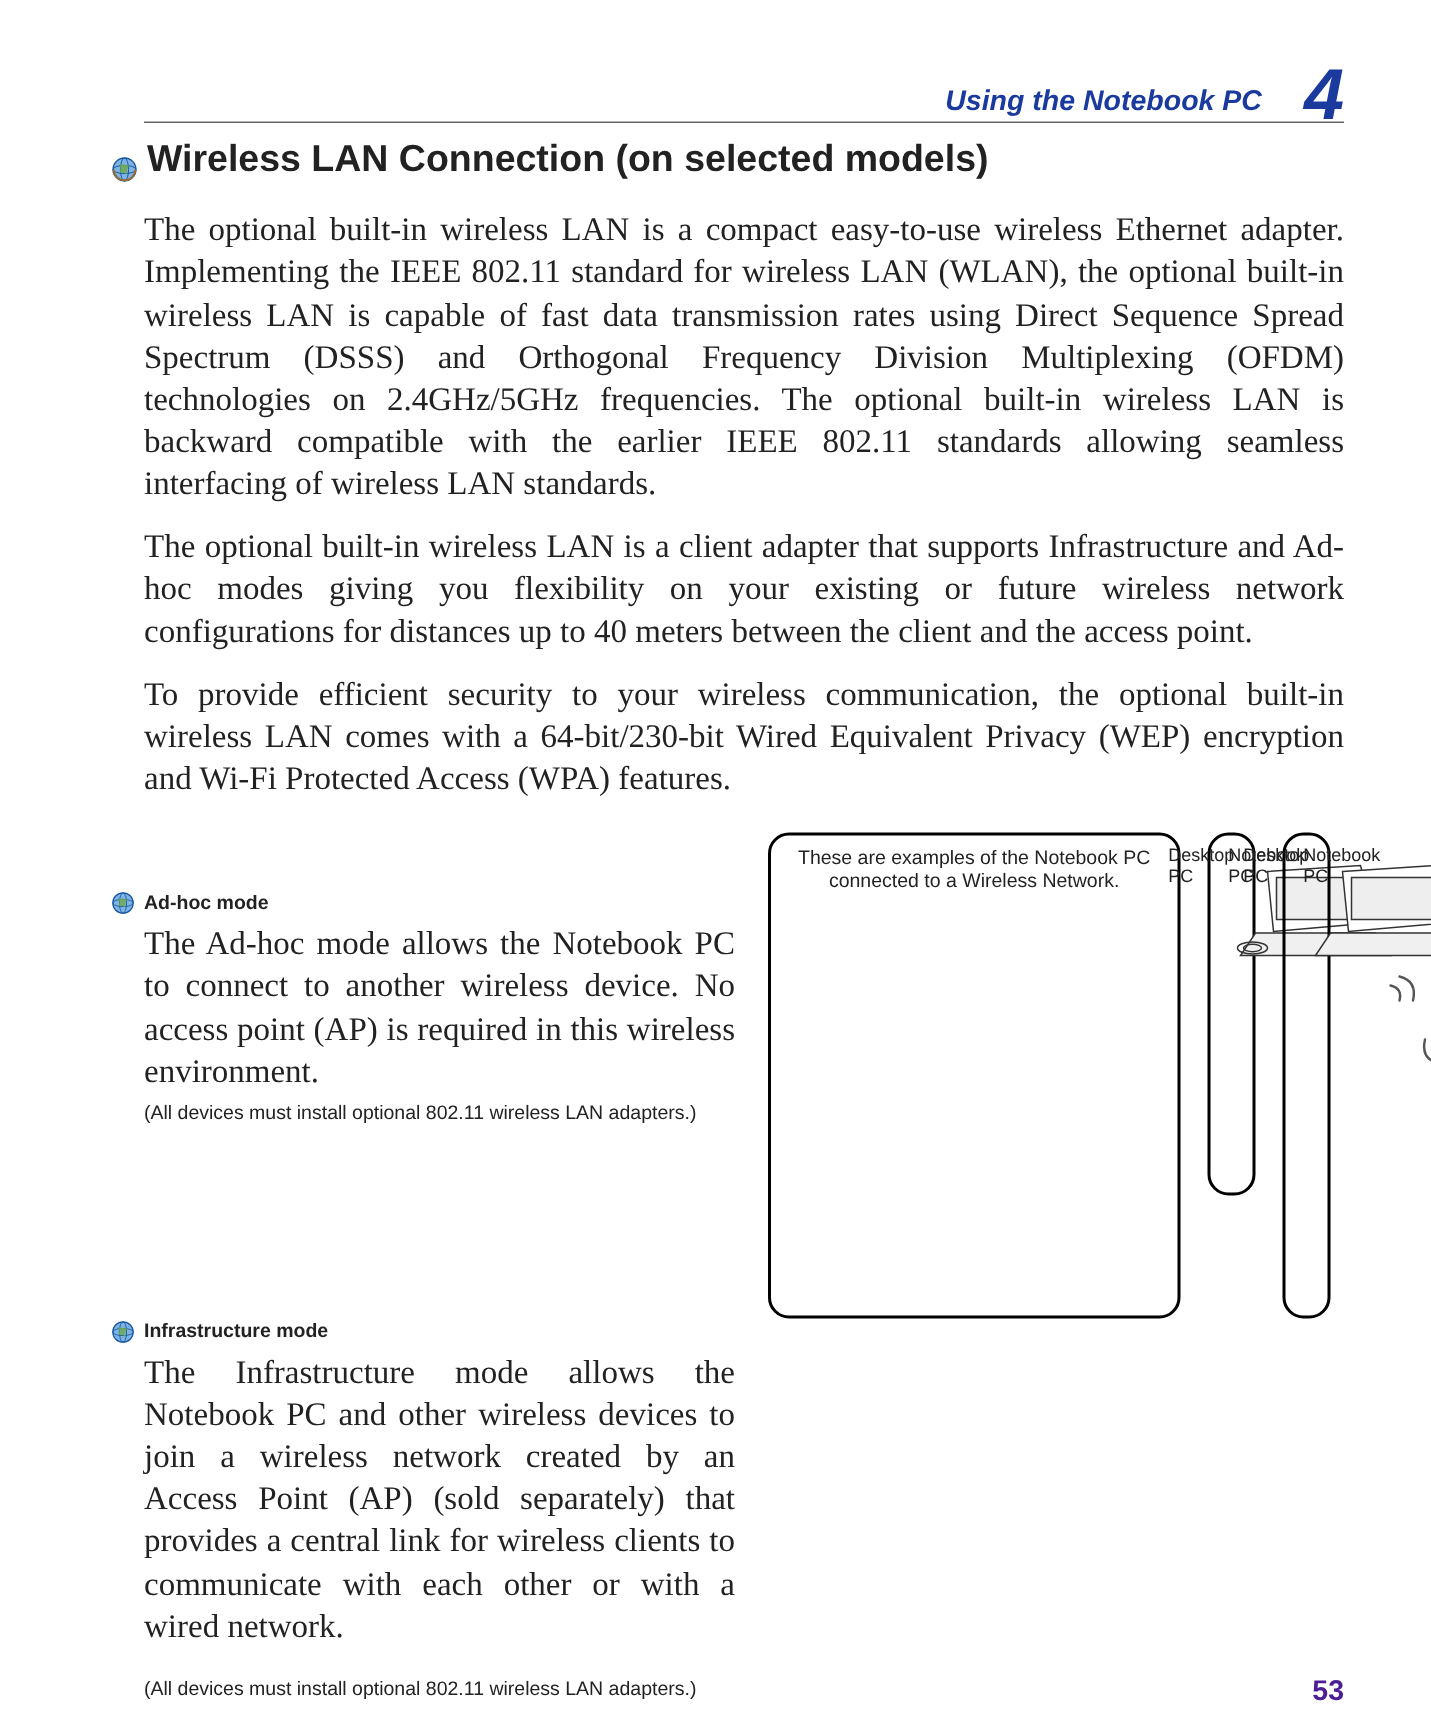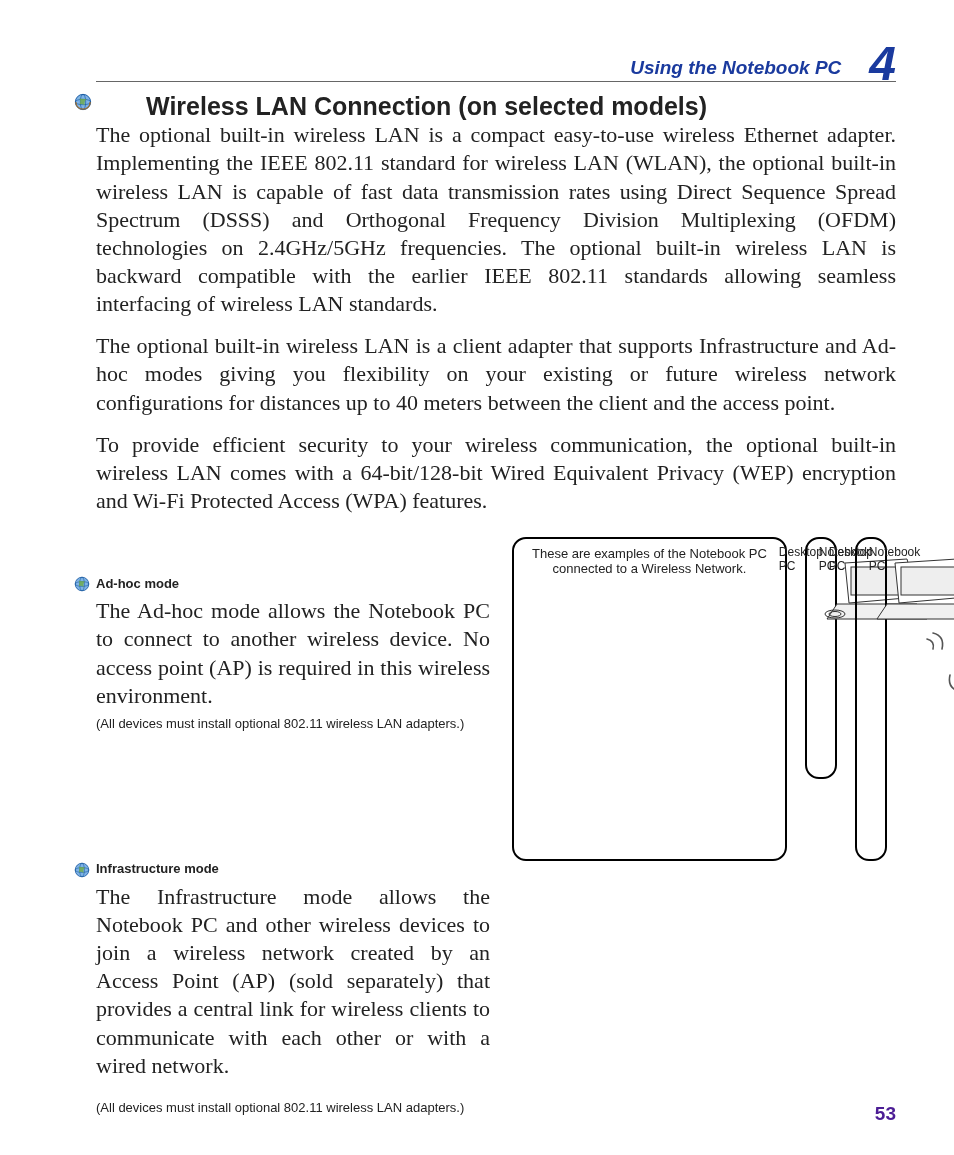--- a/index.html
+++ b/index.html
@@ -37,23 +37,22 @@
     font-weight: bold;
     font-style: italic;
     color: #1a3a9e;
     font-size: 48px;
     line-height: 0.9;
     position: relative;
     top: 6px;
   }
   .section-title-row {
     display: flex;
-    align-items: flex-start;
-    margin: 4px 0 0 -22px;
-    gap: 48px;
+    align-items: flex-end;
+    margin: 4px 0 18px -22px;
   }
   .globe-icon {
     width: 18px;
     height: 18px;
     flex: 0 0 auto;
     margin-right: 6px;
     position: relative;
     top: 1px;
   }
   .globe-small { width:16px; height:16px; }
@@ -133,21 +132,21 @@
       <ellipse cx="10" cy="10" rx="8.5" ry="3" fill="none" stroke="#13569e" stroke-width="0.7"></ellipse>
       <ellipse cx="10" cy="10" rx="3" ry="8.5" fill="none" stroke="#13569e" stroke-width="0.7"></ellipse>
       <path d="M6 6 Q8 9 6 13 Q9 11 12 14 Q11 9 14 7" fill="#6eaa4e" opacity="0.85"></path>
       <path d="M2 10 a8 8 0 0 0 16 0" fill="none" stroke="#9c6b2d" stroke-width="1.4"></path>
     </svg>
     <span class="section-title">Wireless LAN Connection (on selected models)</span>
   </div>
 
   <p class="body-para">The optional built-in wireless LAN is a compact easy-to-use wireless Ethernet adapter. Implementing the IEEE 802.11 standard for wireless LAN (WLAN), the optional built-in wireless LAN is capable of fast data transmission rates using Direct Sequence Spread Spectrum (DSSS) and Orthogonal Frequency Division Multiplexing (OFDM) technologies on 2.4GHz/5GHz frequencies. The optional built-in wireless LAN is backward compatible with the earlier IEEE 802.11 standards allowing seamless interfacing of wireless LAN standards.</p>
   <p class="body-para">The optional built-in wireless LAN is a client adapter that supports Infrastructure and Ad-hoc modes giving you flexibility on your existing or future wireless network configurations for distances up to 40 meters between the client and the access point.</p>
-  <p class="body-para">To provide efficient security to your wireless communication, the optional built-in wireless LAN comes with a 64-bit/128-bit Wired Equivalent Privacy (WEP) encryption and Wi-Fi Protected Access (WPA) features.</p>
+  <p class="body-para">To provide efficient security to your wireless communication, the optional built-in wireless LAN comes with a 64-bit/230-bit Wired Equivalent Privacy (WEP) encryption and Wi-Fi Protected Access (WPA) features.</p>
 
   <div class="columns">
     <div class="left-col">
 
       <div style="height:36px"></div>
 
       <div class="sub-row">
         <svg class="globe-icon globe-small" viewBox="0 0 20 20">
           <circle cx="10" cy="10" r="8.5" fill="#7fb3e6" stroke="#13569e" stroke-width="1"></circle>
           <ellipse cx="10" cy="10" rx="8.5" ry="3" fill="none" stroke="#13569e" stroke-width="0.7"></ellipse>

